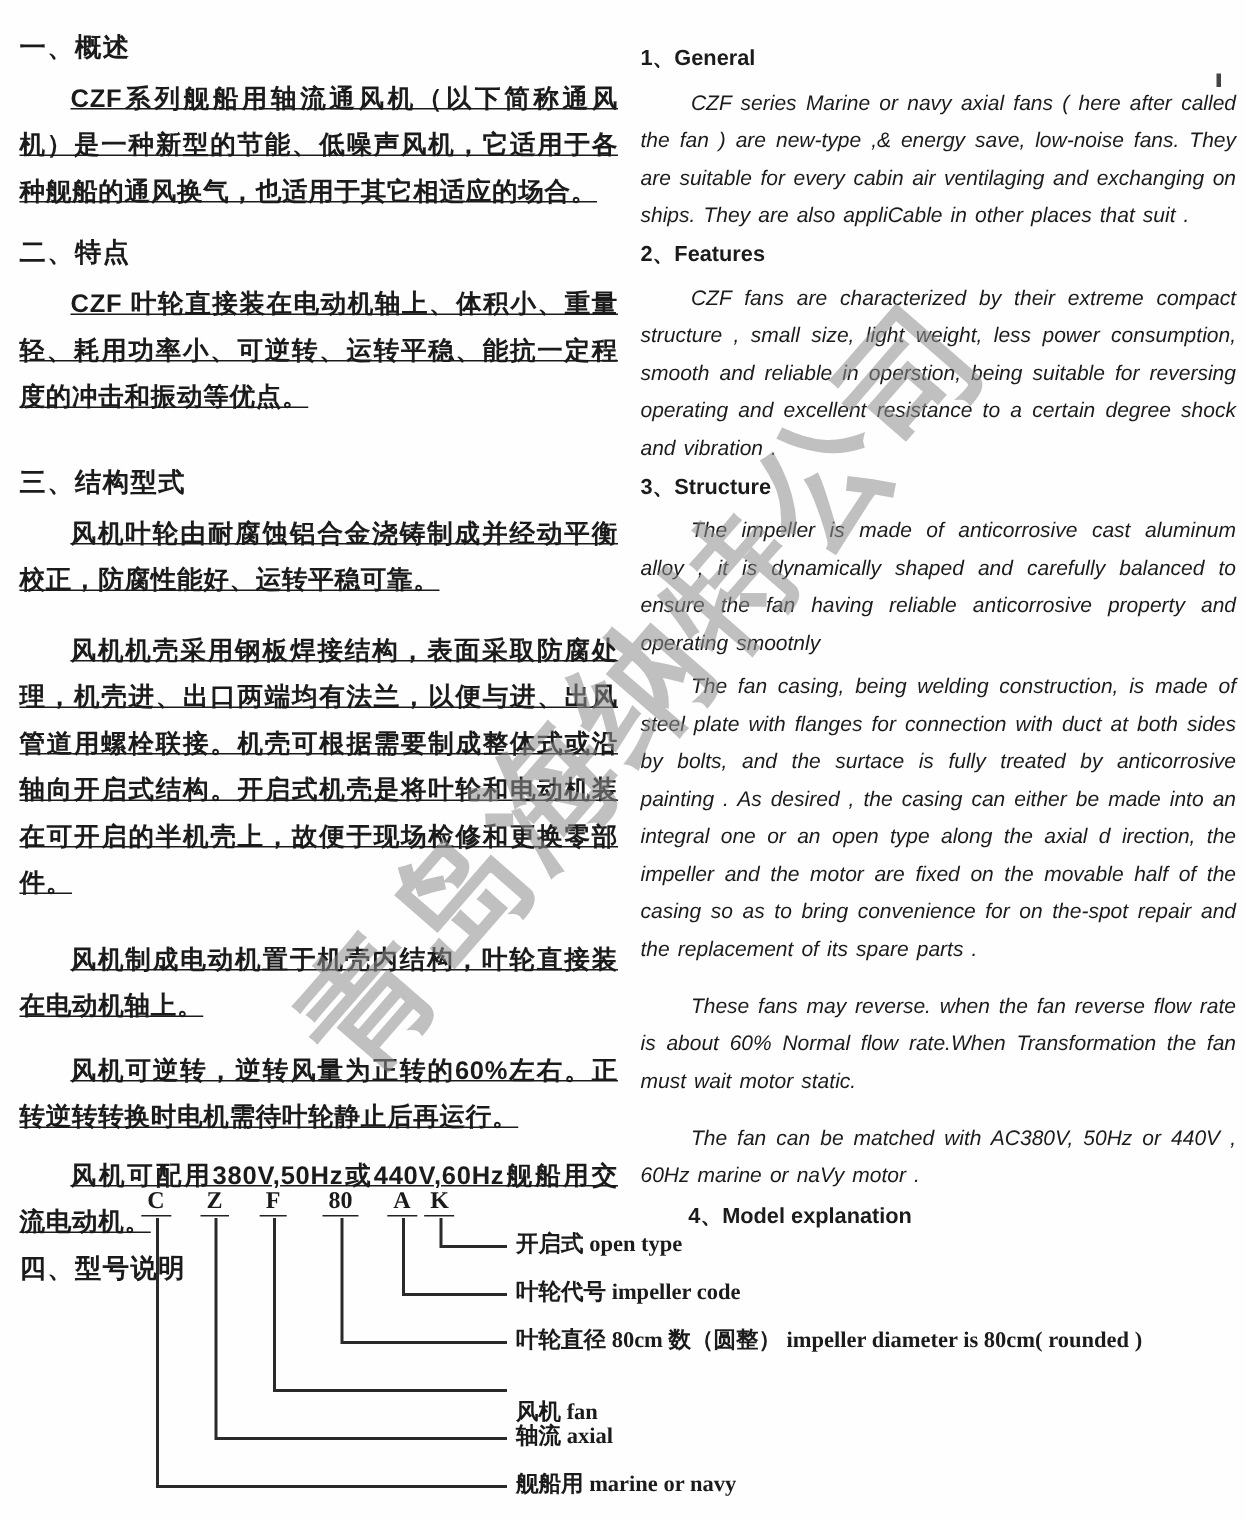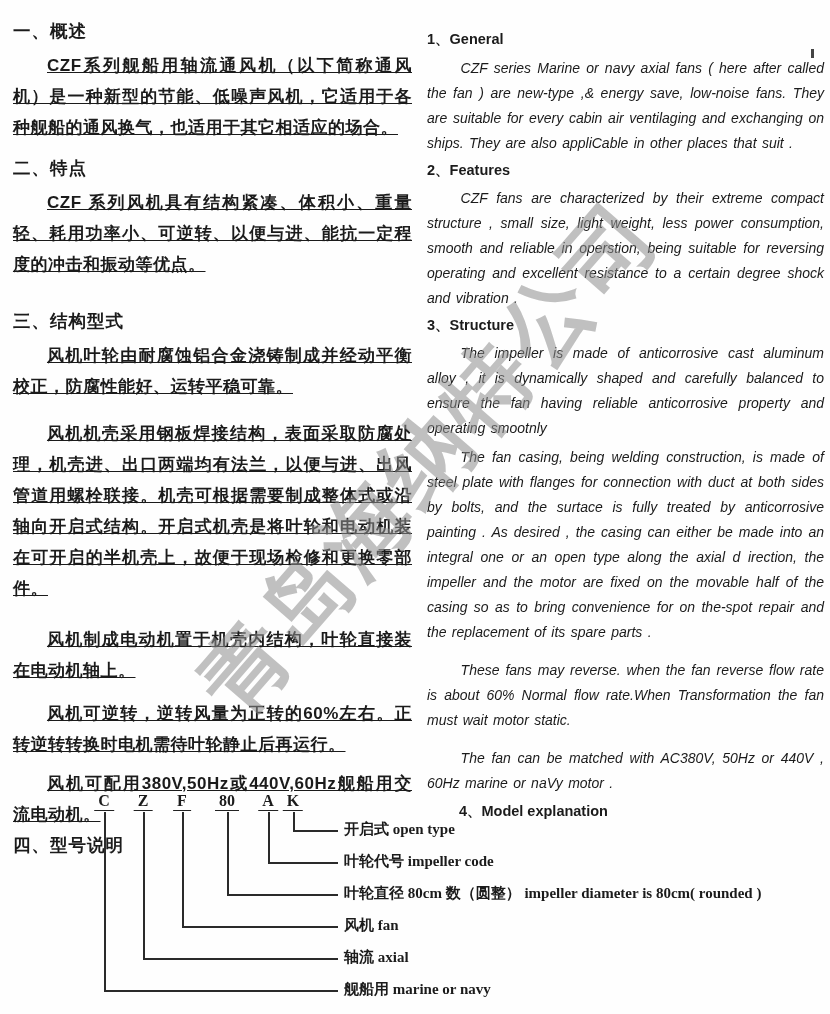--- a/index.html
+++ b/index.html
@@ -73,37 +73,37 @@
   .hline { position:absolute; height:1.5px; background:#2a2a2a; }
   .hz5 { top:42px;  left:293px; width:45px; }
   .hz4 { top:74px;  left:268px; width:70px; }
   .hz3 { top:106px; left:227px; width:111px; }
   .hz2 { top:138px; left:182px; width:156px; }
   .hz1 { top:170px; left:143px; width:195px; }
   .hz0 { top:202px; left:104px; width:234px; }
 
   .dlabel { position:absolute; left:344px; font-size:15px; font-weight:600; white-space:nowrap; }
   .lb0 { top:32px; }  .lb1 { top:64px; }  .lb2 { top:96px; }
-  .lb3 { top:128px; } .lb4 { top:160px; } .lb5 { top:192px; }
+  .lb3 { top:144px; } .lb4 { top:160px; } .lb5 { top:192px; }
 </style>
 </head>
 <body>
 
 <div class="page">
 
   <div class="watermark">青岛海纳特公司</div>
 
   <div class="artifact"></div>
 
   <div class="col col-left">
     <h2 class="zh-h h0">一、概述</h2>
     <p class="zh-p">CZF系列舰船用轴流通风机（以下简称通风机）是一种新型的节能、低噪声风机，它适用于各种舰船的通风换气，也适用于其它相适应的场合。</p>
 
     <h2 class="zh-h h1">二、特点</h2>
-    <p class="zh-p">CZF 系列风机具有结构紧凑、体积小、重量轻、耗用功率小、可逆转、以便与进、能抗一定程度的冲击和振动等优点。</p>
+    <p class="zh-p">CZF 叶轮直接装在电动机轴上、体积小、重量轻、耗用功率小、可逆转、运转平稳、能抗一定程度的冲击和振动等优点。</p>
 
     <h2 class="zh-h h2">三、结构型式</h2>
     <p class="zh-p">风机叶轮由耐腐蚀铝合金浇铸制成并经动平衡校正，防腐性能好、运转平稳可靠。</p>
     <p class="zh-p g16">风机机壳采用钢板焊接结构，表面采取防腐处理，机壳进、出口两端均有法兰，以便与进、出风管道用螺栓联接。机壳可根据需要制成整体式或沿轴向开启式结构。开启式机壳是将叶轮和电动机装在可开启的半机壳上，故便于现场检修和更换零部件。</p>
     <p class="zh-p g20">风机制成电动机置于机壳内结构，叶轮直接装在电动机轴上。</p>
     <p class="zh-p g12">风机可逆转，逆转风量为正转的60%左右。正转逆转转换时电机需待叶轮静止后再运行。</p>
     <p class="zh-p g8">风机可配用380V,50Hz或440V,60Hz舰船用交流电动机。</p>
 
     <h2 class="zh-h h3">四、型号说明</h2>
   </div>

